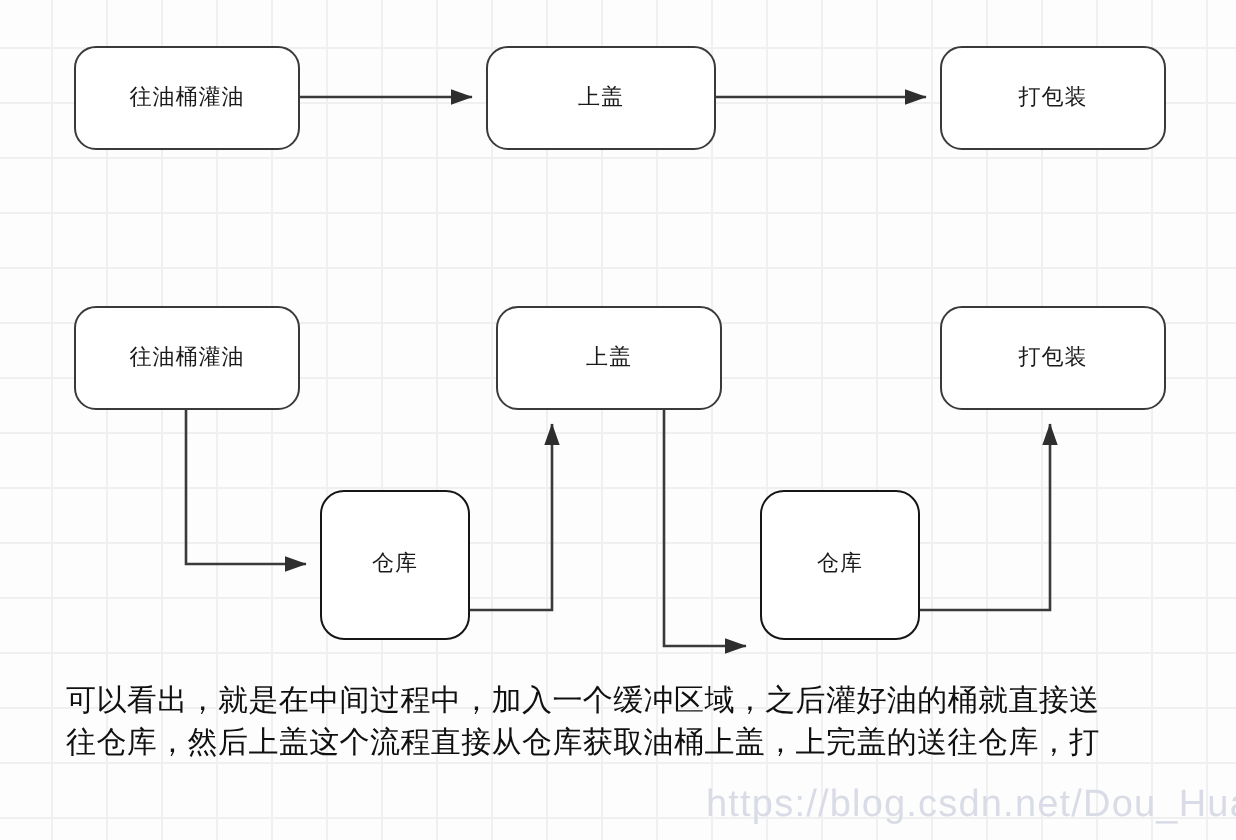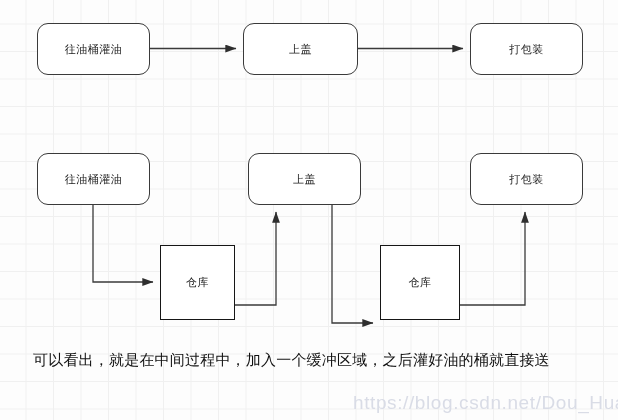--- a/index.html
+++ b/index.html
@@ -44,21 +44,21 @@
     justify-content: center;
     font-size: 11px;
     color: #1a1a1a;
     letter-spacing: 0.5px;
     line-height: 1;
   }
   .node.rounded {
     border-radius: 11px;
   }
   .node.square {
-    border-radius: 0;
+    border-radius: 12px;
     border-width: 1.4px;
     border-color: #161616;
   }
   .caption {
     position: absolute;
     color: #1d1d1d;
     white-space: nowrap;
   }
   .caption-mid {
     font-size: 12px;
@@ -106,17 +106,18 @@
   <div class="node rounded" style="left:243px; top:23px; width:115px; height:52px;">上盖</div>
   <div class="node rounded" style="left:470px; top:23px; width:113px; height:52px;">打包装</div>
 
 
   <div class="node rounded" style="left:37px; top:153px; width:113px; height:52px;">往油桶灌油</div>
   <div class="node rounded" style="left:248px; top:153px; width:113px; height:52px;">上盖</div>
   <div class="node rounded" style="left:470px; top:153px; width:113px; height:52px;">打包装</div>
   <div class="node square" style="left:160px; top:245px; width:75px; height:75px;">仓库</div>
   <div class="node square" style="left:380px; top:245px; width:80px; height:75px;">仓库</div>
 
-  <div class="caption caption-bottom" style="left:33px; top:351px;">可以看出，就是在中间过程中，加入一个缓冲区域，之后灌好油的桶就直接送</div>
+  <div class="caption caption-bottom" style="left:33px; top:341px;">可以看出，就是在中间过程中，加入一个缓冲区域，之后灌好油的桶就直接送</div>
+  <div class="caption caption-bottom" style="left:33px; top:362px;">往仓库，然后上盖这个流程直接从仓库获取油桶上盖，上完盖的送往仓库，打</div>
 
   <div class="watermark" style="left:353px; top:392px;">https://blog.csdn.net/Dou_Hua_Hua</div>
 
 </div>
 
 </body></html>

